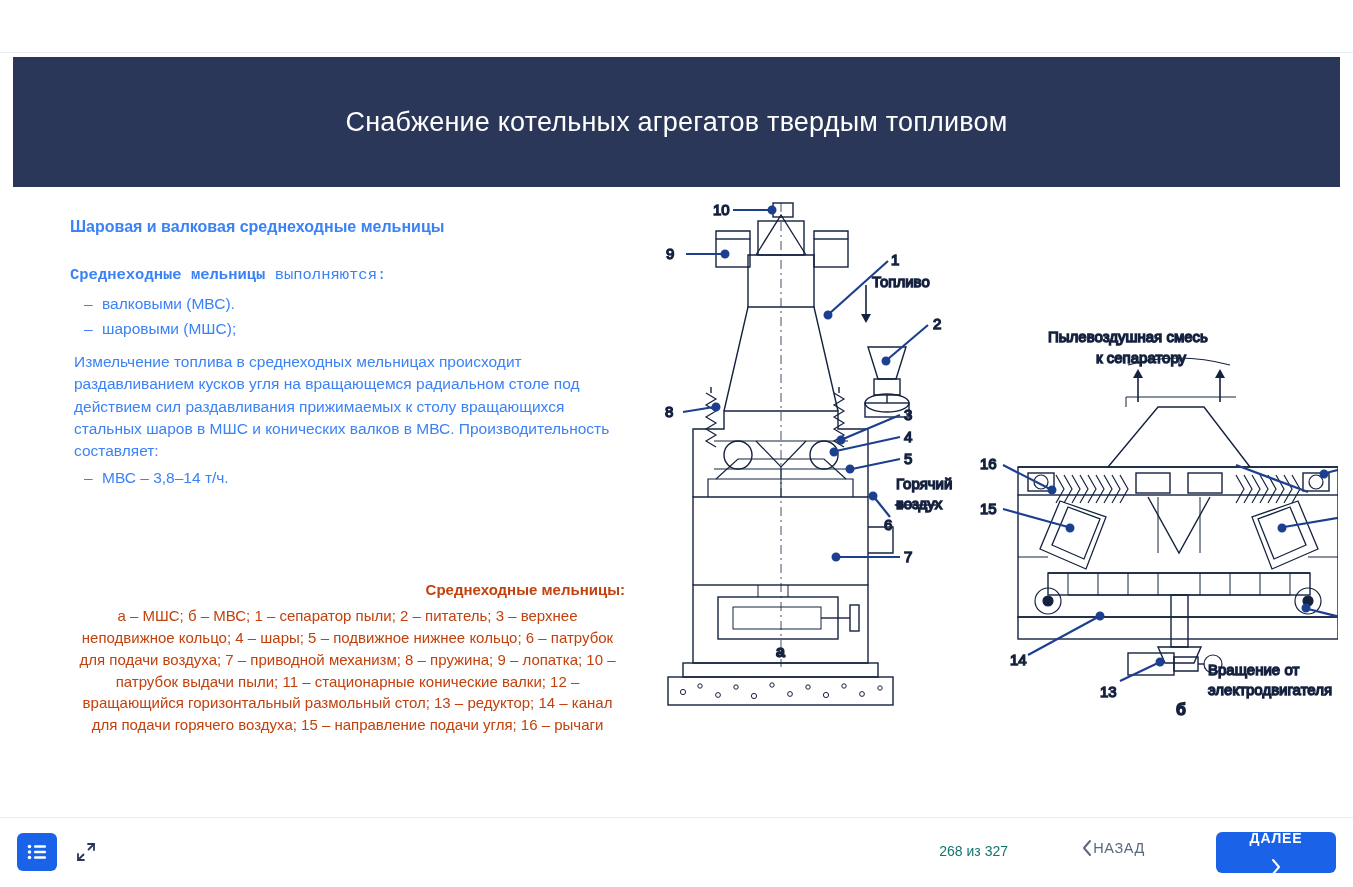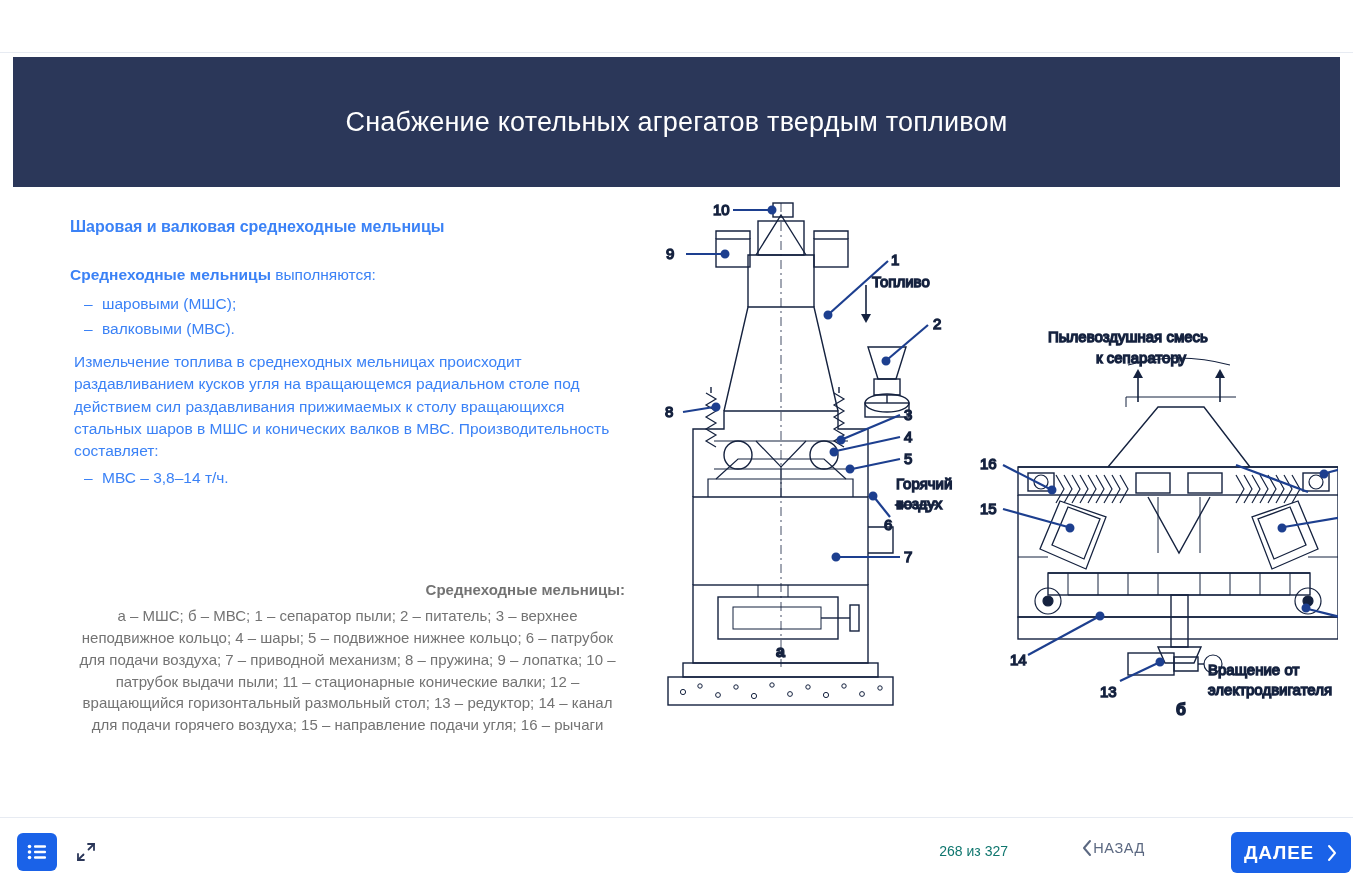--- a/index.html
+++ b/index.html
@@ -34,29 +34,29 @@
   .content{
     position:absolute;left:13px;top:187px;width:1327px;height:630px;
     background:#ffffff;
   }
   
   .text-col{
     position:absolute;left:57px;top:28px;width:555px;
     font-size:15.5px;line-height:1.45;color:#3b82f6;
   }
   .h-sub{font-weight:bold;font-size:16px;margin:0 0 26px 0;}
-  .p-lead{margin:17px 0 6px 0;}
+  .p-lead{margin:17px 0 6px 0;font-family:Liberation Mono, monospace;}
   .p-lead b{font-weight:bold;}
   ul.dash{list-style:none;margin:2px 0 10px 0;padding:0 0 0 32px;}
   ul.dash li{margin:3px 0;position:relative;}
   ul.dash li:before{content:"–";position:absolute;left:-18px;}
   .para{margin:8px 0 4px 4px;}
   .caption-block{
     position:absolute;left:57px;top:392px;width:555px;
-    font-size:15px;line-height:1.46;color:#737373;text-align:right;
+    font-size:15px;line-height:1.46;color:#c2410c;text-align:right;
   }
   .caption-title{font-weight:bold;margin:0 0 4px 0;text-align:right;}
   .caption-body{margin:0;text-align:center;}
   
   .figure{
     position:absolute;left:625px;top:10px;width:700px;height:570px;
   }
   .fig-svg{display:block;}
   .fig-label{
     font-family:"Liberation Sans", sans-serif;
@@ -83,24 +83,24 @@
   .tb-pages{
     position:absolute;right:345px;top:843px;
     font-size:14px;color:#0f766e;
   }
   .tb-back{
     position:absolute;right:208px;top:839px;
     font-size:14.5px;color:#5b6881;letter-spacing:.6px;
     display:flex;align-items:center;cursor:pointer;
   }
   .tb-next{
-    position:absolute;right:2px;top:832px;width:120px;height:41px;
+    position:absolute;right:17px;top:832px;width:120px;height:41px;
     background:#1a62e8;border-radius:6px;color:#fff;
     display:flex;align-items:center;justify-content:center;gap:12px;
-    font-size:19px;font-weight:bold;letter-spacing:.8px;cursor:pointer;
+    font-size:14px;font-weight:bold;letter-spacing:.8px;cursor:pointer;flex-direction:column;
   }
   .ico{display:inline-block;line-height:0;}
 </style>
 </head>
 <body>
 
 <div class="slide-wrap">
 
   <div class="top-bar"></div>
 
@@ -109,22 +109,22 @@
   </div>
 
   <div class="content">
 
     <div class="text-col">
       <p class="h-sub">Шаровая и валковая среднеходные мельницы</p>
 
       <p class="p-lead"><b>Среднеходные мельницы</b><span> выполняются:</span></p>
 
       <ul class="dash">
+        <li>валковыми (МВС).</li>
         <li>шаровыми (МШС);</li>
-        <li>валковыми (МВС).</li>
       </ul>
 
       <p class="para">Измельчение топлива в среднеходных мельницах происходит раздавливанием кусков угля на вращающемся радиальном столе под действием сил раздавливания прижимаемых к столу вращающихся стальных шаров в МШС и конических валков в МВС. Производительность составляет:</p>
 
       <ul class="dash">
         <li>МВС – 3,8–14 т/ч.</li>
       </ul>
     </div>
 
     <div class="caption-block">

